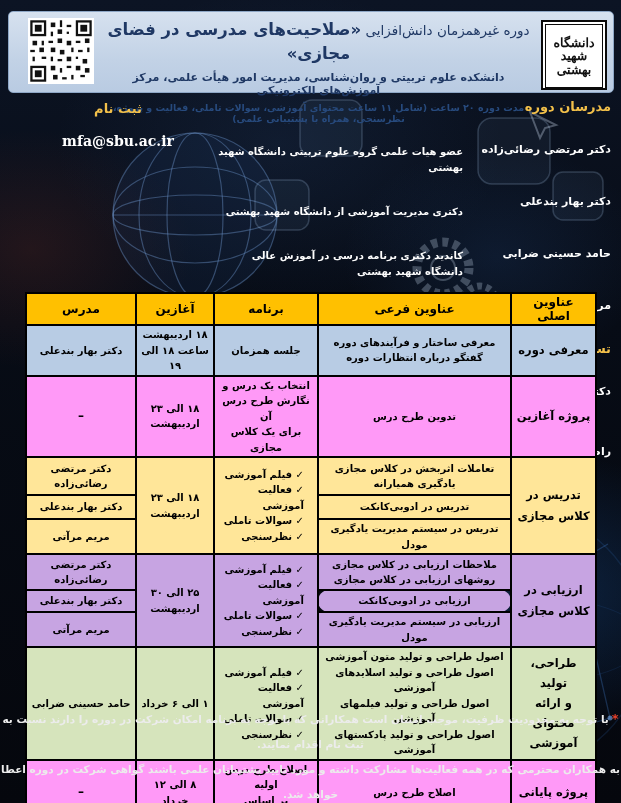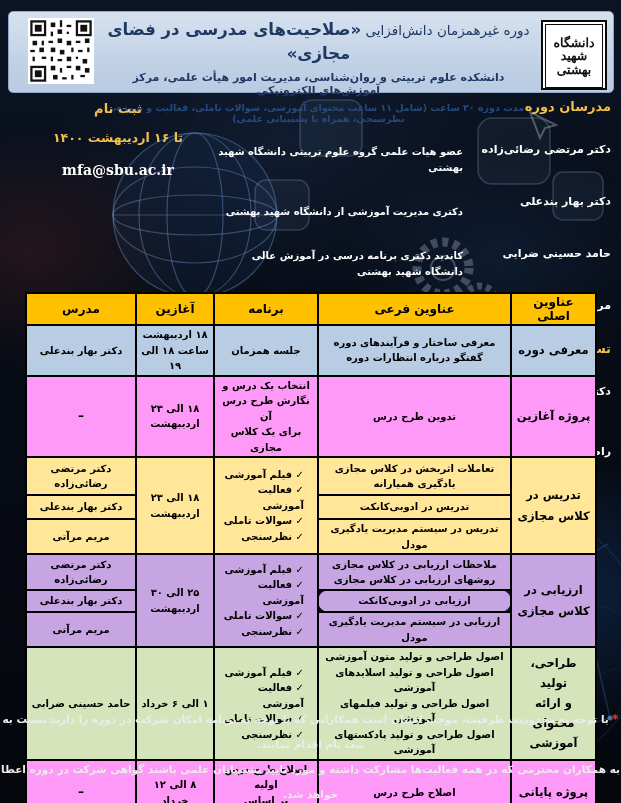--- a/index.html
+++ b/index.html
@@ -228,21 +228,20 @@
       </div>
       <div class="people-row">
         <span class="p-name">راضیه شاهوردی</span>
         <span class="p-role">کاندید دکتری فناوری اطلاعات در آموزش عالی دانشگاه شهید بهشتی</span>
       </div>
     </div>
   </section>
 
   <aside class="reg">
     <div class="reg-heading gold">ثبت نام</div>
-    <div class="reg-deadline gold">تا ۱۶ اردیبهشت ۱۴۰۰</div>
     <div class="reg-email">mfa@sbu.ac.ir</div>
   </aside>
 
   <table class="schedule" dir="rtl">
     <colgroup>
         <col style="width:85px">
         <col style="width:193px">
         <col style="width:104px">
         <col style="width:78px">
         <col style="width:110px">

